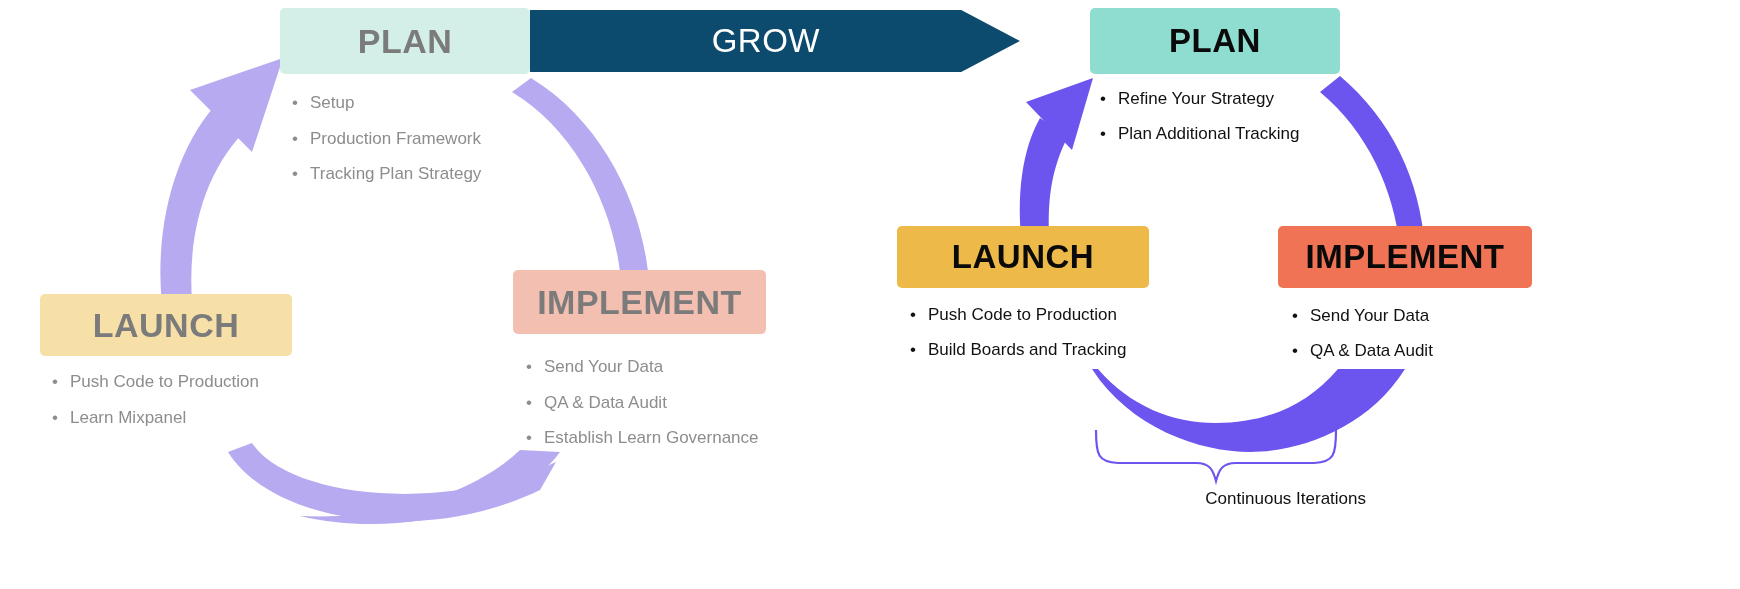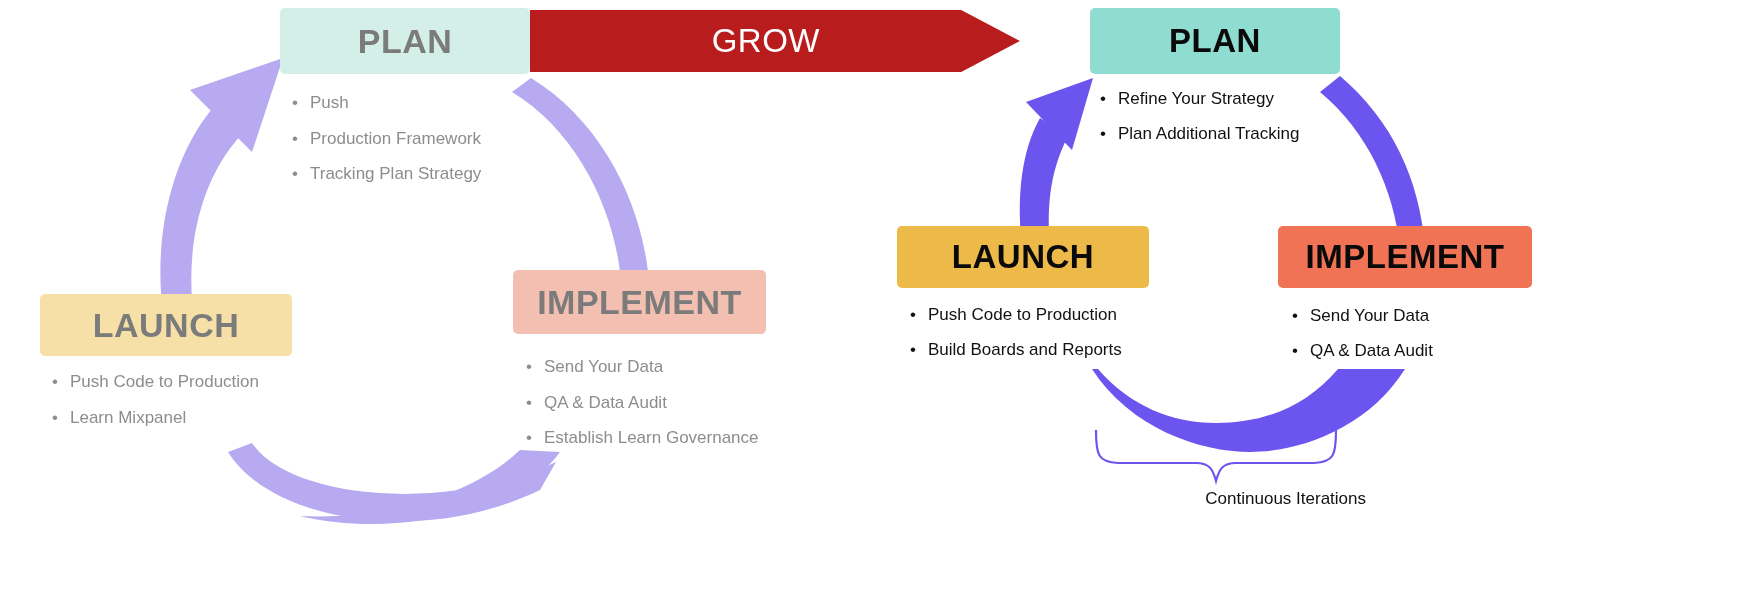--- a/index.html
+++ b/index.html
@@ -112,34 +112,34 @@
     <path d="M 1096 430
              C 1096 455, 1098 462, 1118 463
              L 1196 463
              C 1210 463, 1213 470, 1216 481
              C 1219 470, 1222 463, 1236 463
              L 1314 463
              C 1334 462, 1336 455, 1336 430" fill="none" stroke="#6b55ee" stroke-width="2.2"></path>
   </svg>
 
   <div id="grow-banner" style="left:530px; top:10px; width:490px; height:62px;
-              background:#b91c1c;
+              background:#0c4a6e;
               clip-path: polygon(0 0, 88% 0, 100% 50%, 88% 100%, 0 100%);">
     <span>GROW</span>
   </div>
 
   <div class="muted">
 
     <div class="stage-box" style="left:280px; top:8px; width:250px; height:66px; background:#d3efe8;">
       <span class="stage-title">PLAN</span>
     </div>
     <ul class="bullets" style="left:292px; top:94px; width:300px;">
       <li>
         <span class="dot">•</span>
-        <span>Push</span>
+        <span>Setup</span>
       </li>
       <li>
         <span class="dot">•</span>
         <span>Production Framework</span>
       </li>
       <li>
         <span class="dot">•</span>
         <span>Tracking Plan Strategy</span>
       </li>
     </ul>
@@ -196,21 +196,21 @@
     <div class="stage-box" style="left:897px; top:226px; width:252px; height:62px; background:#edb949;">
       <span class="stage-title">LAUNCH</span>
     </div>
     <ul class="bullets" style="left:910px; top:306px; width:320px;">
       <li>
         <span class="dot">•</span>
         <span>Push Code to Production</span>
       </li>
       <li>
         <span class="dot">•</span>
-        <span>Build Boards and Reports</span>
+        <span>Build Boards and Tracking</span>
       </li>
     </ul>
 
     <div class="stage-box" style="left:1278px; top:226px; width:254px; height:62px; background:#ef7354;">
       <span class="stage-title">IMPLEMENT</span>
     </div>
     <ul class="bullets" style="left:1292px; top:307px; width:300px;">
       <li>
         <span class="dot">•</span>
         <span>Send Your Data</span>

